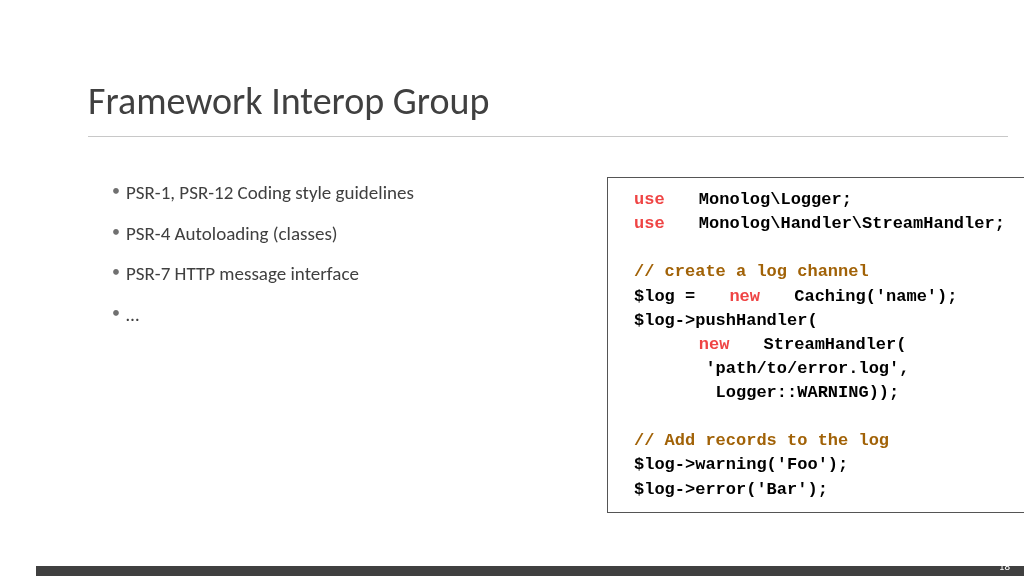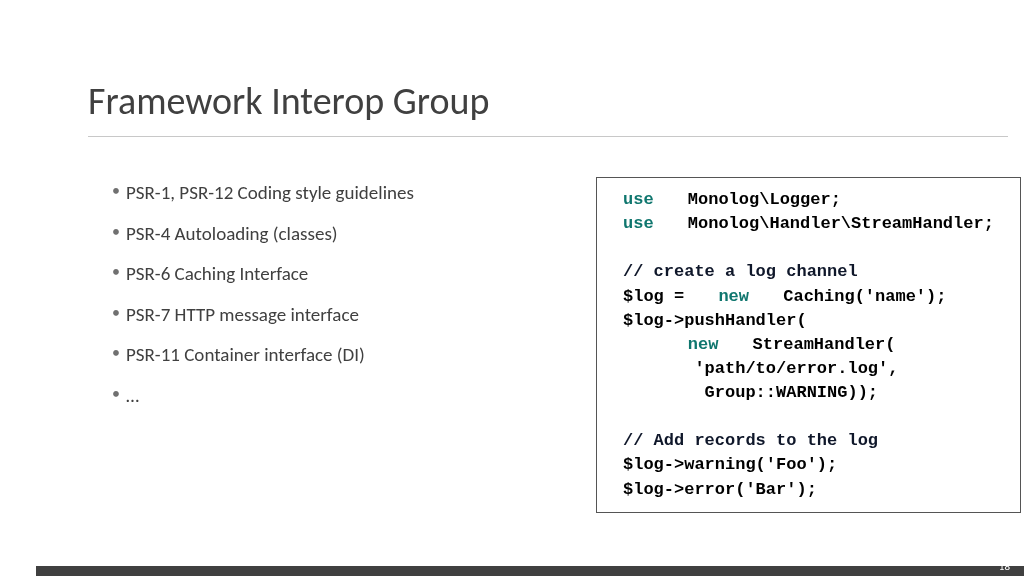--- a/index.html
+++ b/index.html
@@ -27,21 +27,21 @@
       color: #404040;
       margin-bottom: 12px;
     }
     .divider {
       border: none;
       border-top: 1px solid #c8c8c8;
       margin-bottom: 18px;
     }
     .content {
       display: flex;
-      gap: 12px;
+      gap: 23px;
     }
     .bullets {
       flex: 0 0 460px;
       list-style: none;
     }
     .bullets li {
       font-size: 19px;
       color: #404040;
       line-height: 1.5;
       margin-bottom: 11px;
@@ -62,22 +62,22 @@
       padding: 10px 14px;
       font-family: 'Courier New', monospace;
       font-size: 17px;
       font-weight: bold;
       line-height: 1.42;
       color: #000;
       white-space: pre;
       margin-top: 22px;
       height: fit-content;
     }
-    .kw { color: #0f766e; }
-    .comment { color: #0f172a; }
+    .kw { color: #ef4444; }
+    .comment { color: #a16207; }
     .footer {
       position: absolute;
       bottom: 0;
       left: 0;
       right: 0;
       height: 22px;
       background: #404040;
     }
     .page-num {
       position: absolute;
@@ -90,34 +90,32 @@
 </head>
 <body>
 
 <div class="slide">
   <h1 class="title">Framework Interop Group</h1>
   <hr class="divider">
   <div class="content">
     <ul class="bullets">
       <li>PSR-1, PSR-12 Coding style guidelines</li>
       <li>PSR-4 Autoloading (classes)</li>
-      <li>PSR-6 Caching Interface</li>
       <li>PSR-7 HTTP message interface</li>
-      <li>PSR-11 Container interface (DI)</li>
       <li>…</li>
     </ul>
     <div class="code-box"><span class="kw">use</span><span> Monolog\Logger;</span>
 <span class="kw">use</span><span> Monolog\Handler\StreamHandler;</span>
 <span></span>
 <span class="comment">// create a log channel</span>
 <span>$log = </span><span class="kw">new</span><span> Caching('name');</span>
 <span>$log-&gt;pushHandler(</span>
 <span>    </span><span class="kw">new</span><span> StreamHandler(</span>
 <span>       'path/to/error.log',</span>
-<span>        Group::WARNING));</span>
+<span>        Logger::WARNING));</span>
 <span></span>
 <span class="comment">// Add records to the log</span>
 <span>$log-&gt;warning('Foo');</span>
 <span>$log-&gt;error('Bar');</span></div>
   </div>
 </div>
 
 <div class="footer">
   <span class="page-num">18</span>
 </div>

